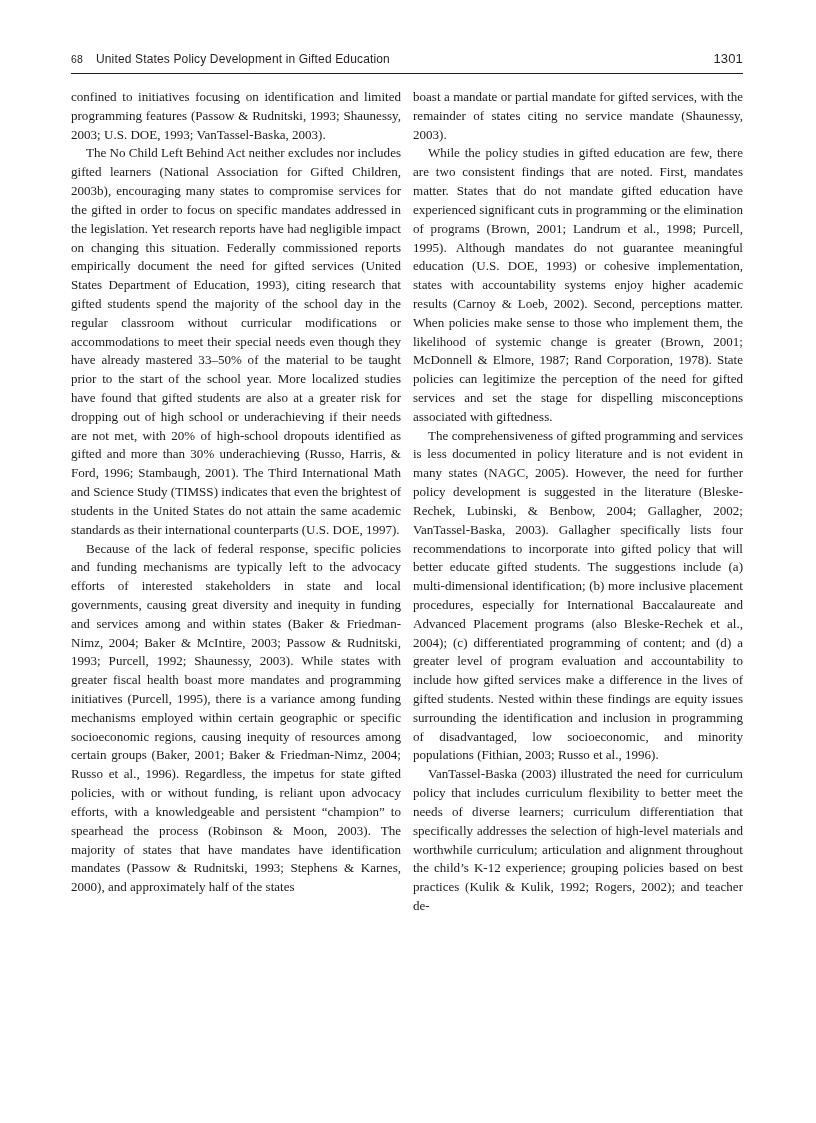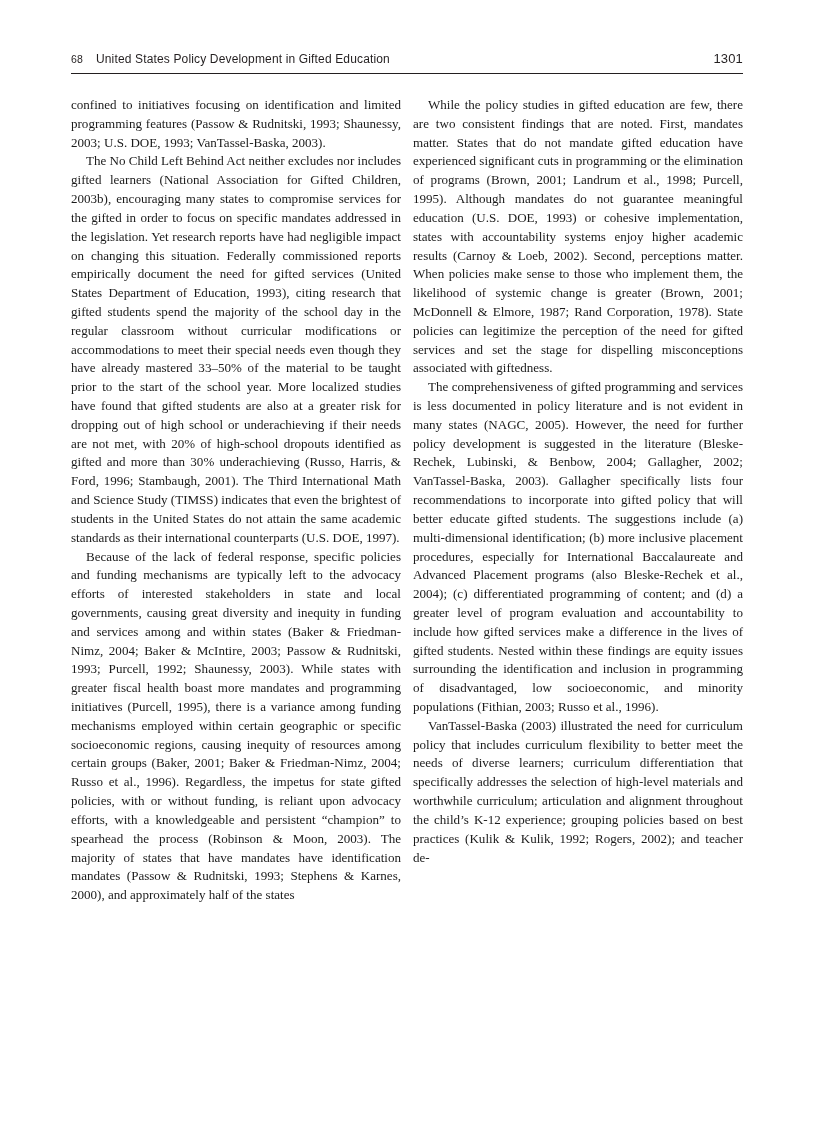--- a/index.html
+++ b/index.html
@@ -58,21 +58,21 @@
     top: 73px;
     width: 672px;
     height: 1.3px;
     background: #231f20;
   }
 
   
   .columns {
     position: absolute;
     left: 71px;
-    top: 96px;
+    top: 88px;
     width: 672px;
     height: 945px;
     display: flex;
     justify-content: space-between;
     gap: 12px;
   }
   .col {
     width: 331px;
     font-size: 13.05px;
     line-height: 18.82px;
@@ -109,19 +109,20 @@
 
   <div class="head-rule"></div>
 
   <div class="columns">
     <div class="col" id="col-left">
         <p><span>confined to initiatives focusing on identification and limited programming features (Passow &amp; Rudnitski, 1993; Shaunessy, 2003; U.S. DOE, 1993; VanTassel-Baska, 2003).</span></p>
         <p class="indent"><span>The </span><span class="it">No Child Left Behind Act</span><span> neither excludes nor includes gifted learners (National Association for Gifted Children, 2003b), encouraging many states to compromise services for the gifted in order to focus on specific mandates addressed in the legislation. Yet research reports have had negligible impact on changing this situation. Federally commissioned reports empirically document the need for gifted services (United States Department of Education, 1993), citing research that gifted students spend the majority of the school day in the regular classroom without curricular modifications or accommodations to meet their special needs even though they have already mastered 33–50% of the material to be taught prior to the start of the school year. More localized studies have found that gifted students are also at a greater risk for dropping out of high school or underachieving if their needs are not met, with 20% of high-school dropouts identified as gifted and more than 30% underachieving (Russo, Harris, &amp; Ford, 1996; Stambaugh, 2001). The Third International Math and Science Study (TIMSS) indicates that even the brightest of students in the United States do not attain the same academic standards as their international counterparts (U.S. DOE, 1997).</span></p>
         <p class="indent"><span>Because of the lack of federal response, specific policies and funding mechanisms are typically left to the advocacy efforts of interested stakeholders in state and local governments, causing great diversity and inequity in funding and services among and within states (Baker &amp; Friedman-Nimz, 2004; Baker &amp; McIntire, 2003; Passow &amp; Rudnitski, 1993; Purcell, 1992; Shaunessy, 2003). While states with greater fiscal health boast more mandates and programming initiatives (Purcell, 1995), there is a variance among funding mechanisms employed within certain geographic or specific socioeconomic regions, causing inequity of resources among certain groups (Baker, 2001; Baker &amp; Friedman-Nimz, 2004; Russo et al., 1996). Regardless, the impetus for state gifted policies, with or without funding, is reliant upon advocacy efforts, with a knowledgeable and persistent “champion” to spearhead the process (Robinson &amp; Moon, 2003). The majority of states that have mandates have identification mandates (Passow &amp; Rudnitski, 1993; Stephens &amp; Karnes, 2000), and approximately half of the states</span></p>
       </div>
     <div class="col" id="col-right">
+        <p><span>boast a mandate or partial mandate for gifted services, with the remainder of states citing no service mandate (Shaunessy, 2003).</span></p>
         <p class="indent"><span>While the policy studies in gifted education are few, there are two consistent findings that are noted. First, mandates matter. States that do not mandate gifted education have experienced significant cuts in programming or the elimination of programs (Brown, 2001; Landrum et al., 1998; Purcell, 1995). Although mandates do not guarantee meaningful education (U.S. DOE, 1993) or cohesive implementation, states with accountability systems enjoy higher academic results (Carnoy &amp; Loeb, 2002). Second, perceptions matter. When policies make sense to those who implement them, the likelihood of systemic change is greater (Brown, 2001; McDonnell &amp; Elmore, 1987; Rand Corporation, 1978). State policies can legitimize the perception of the need for gifted services and set the stage for dispelling misconceptions associated with giftedness.</span></p>
         <p class="indent"><span>The comprehensiveness of gifted programming and services is less documented in policy literature and is not evident in many states (NAGC, 2005). However, the need for further policy development is suggested in the literature (Bleske-Rechek, Lubinski, &amp; Benbow, 2004; Gallagher, 2002; VanTassel-Baska, 2003). Gallagher specifically lists four recommendations to incorporate into gifted policy that will better educate gifted students. The suggestions include (a) multi-dimensional identification; (b) more inclusive placement procedures, especially for International Baccalaureate and Advanced Placement programs (also Bleske-Rechek et al., 2004); (c) differentiated programming of content; and (d) a greater level of program evaluation and accountability to include how gifted services make a difference in the lives of gifted students. Nested within these findings are equity issues surrounding the identification and inclusion in programming of disadvantaged, low socioeconomic, and minority populations (Fithian, 2003; Russo et al., 1996).</span></p>
         <p class="indent"><span>VanTassel-Baska (2003) illustrated the need for curriculum policy that includes curriculum flexibility to better meet the needs of diverse learners; curriculum differentiation that specifically addresses the selection of high-level materials and worthwhile curriculum; articulation and alignment throughout the child’s K-12 experience; grouping policies based on best practices (Kulik &amp; Kulik, 1992; Rogers, 2002); and teacher de-</span></p>
       </div>
   </div>
 
 </div>
 
 </body></html>

